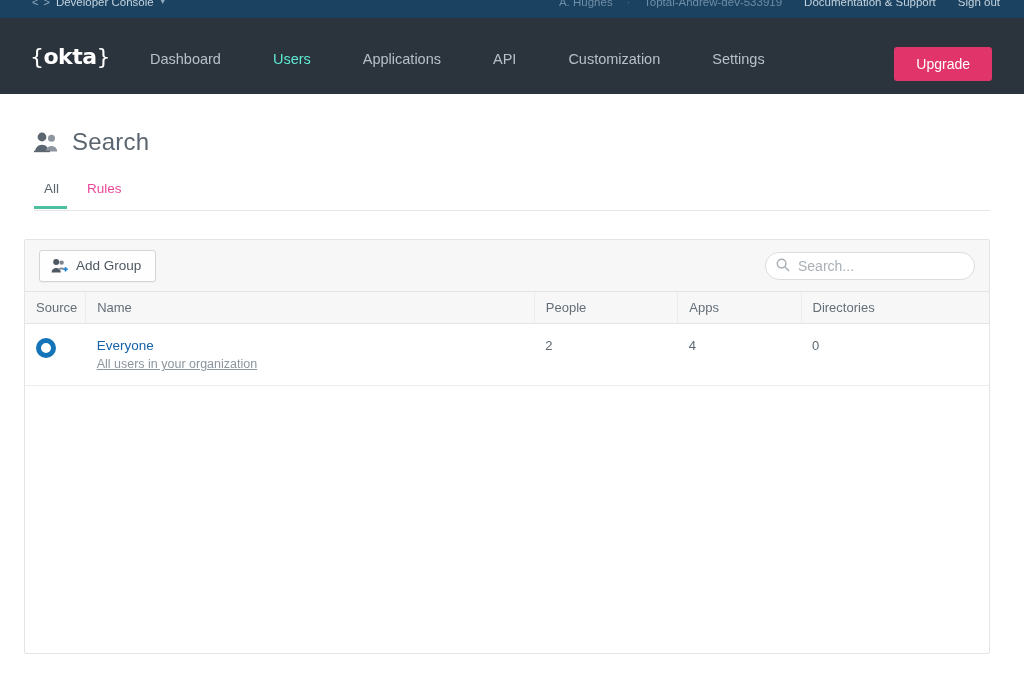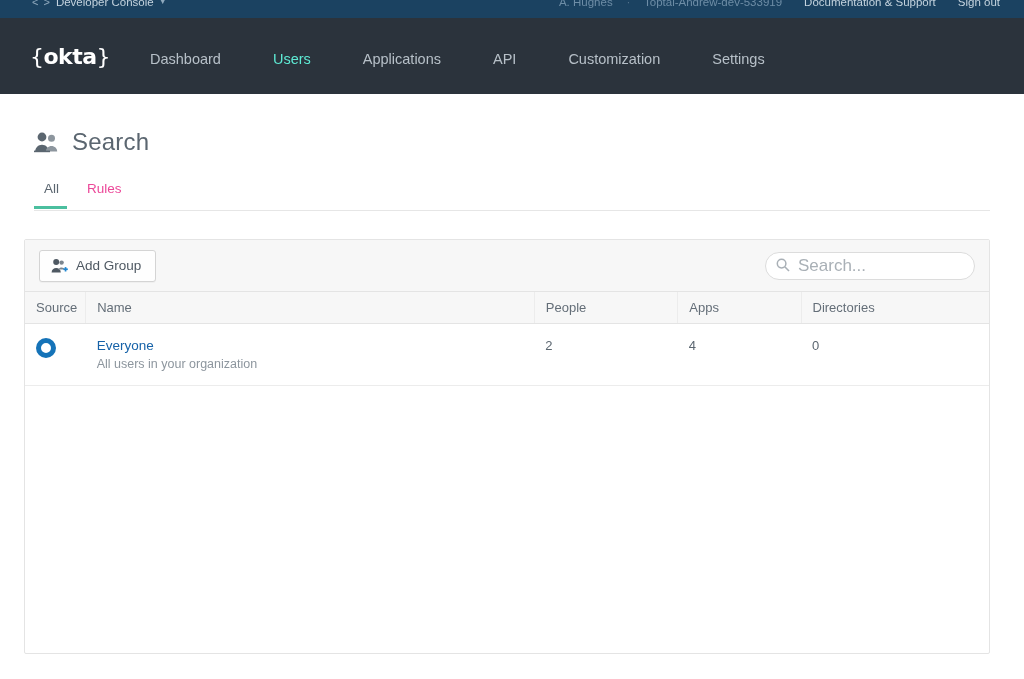--- a/index.html
+++ b/index.html
@@ -239,21 +239,21 @@
     position: relative;
     width: 210px;
   }
   .search-input {
     width: 100%;
     box-sizing: border-box;
     border: 1px solid #dcdcdc;
     border-radius: 14px;
     height: 28px;
     padding: 0 12px 0 32px;
-    font-size: 17px;
+    font-size: 14px;
     color: #5b6670;
     background: #fff;
     font-family: "Liberation Sans", sans-serif;
     outline: none;
   }
   .search-input::placeholder {
     color: #a9b0b6;
   }
   .search-icon {
     position: absolute;
@@ -314,20 +314,21 @@
     color: #1662a8;
     font-size: 13.5px;
     text-decoration: none;
     cursor: pointer;
     display: block;
   }
   .group-desc {
     color: #8d969e;
     font-size: 12.5px;
     margin-top: 4px;
+    text-decoration: underline;
   }
   .num-cell {
     color: #5b6670;
     font-size: 13px;
   }
 </style>
 </head>
 <body>
 
 <div class="topbar">
@@ -357,20 +358,21 @@
 
     <nav class="nav-links">
       <a class="nav-link" href="#">Dashboard</a>
       <a class="nav-link active" href="#">Users</a>
       <a class="nav-link" href="#">Applications</a>
       <a class="nav-link" href="#">API</a>
       <a class="nav-link" href="#">Customization</a>
       <a class="nav-link" href="#">Settings</a>
     </nav>
 
+    <button class="upgrade-btn">Upgrade</button>
   </div>
 </div>
 
 <div class="page">
 
   <div class="page-title-row">
     <svg class="groups-icon" viewBox="0 0 26 22">
       <circle cx="8" cy="6" r="4.4" fill="#5b6670"></circle>
       <path d="M1.2 20.5c0-4 3.1-6.8 6.8-6.8s6.8 2.8 6.8 6.8z" fill="#5b6670"></path>
       <circle cx="17.5" cy="7.2" r="3.5" fill="#8d969e"></circle>

